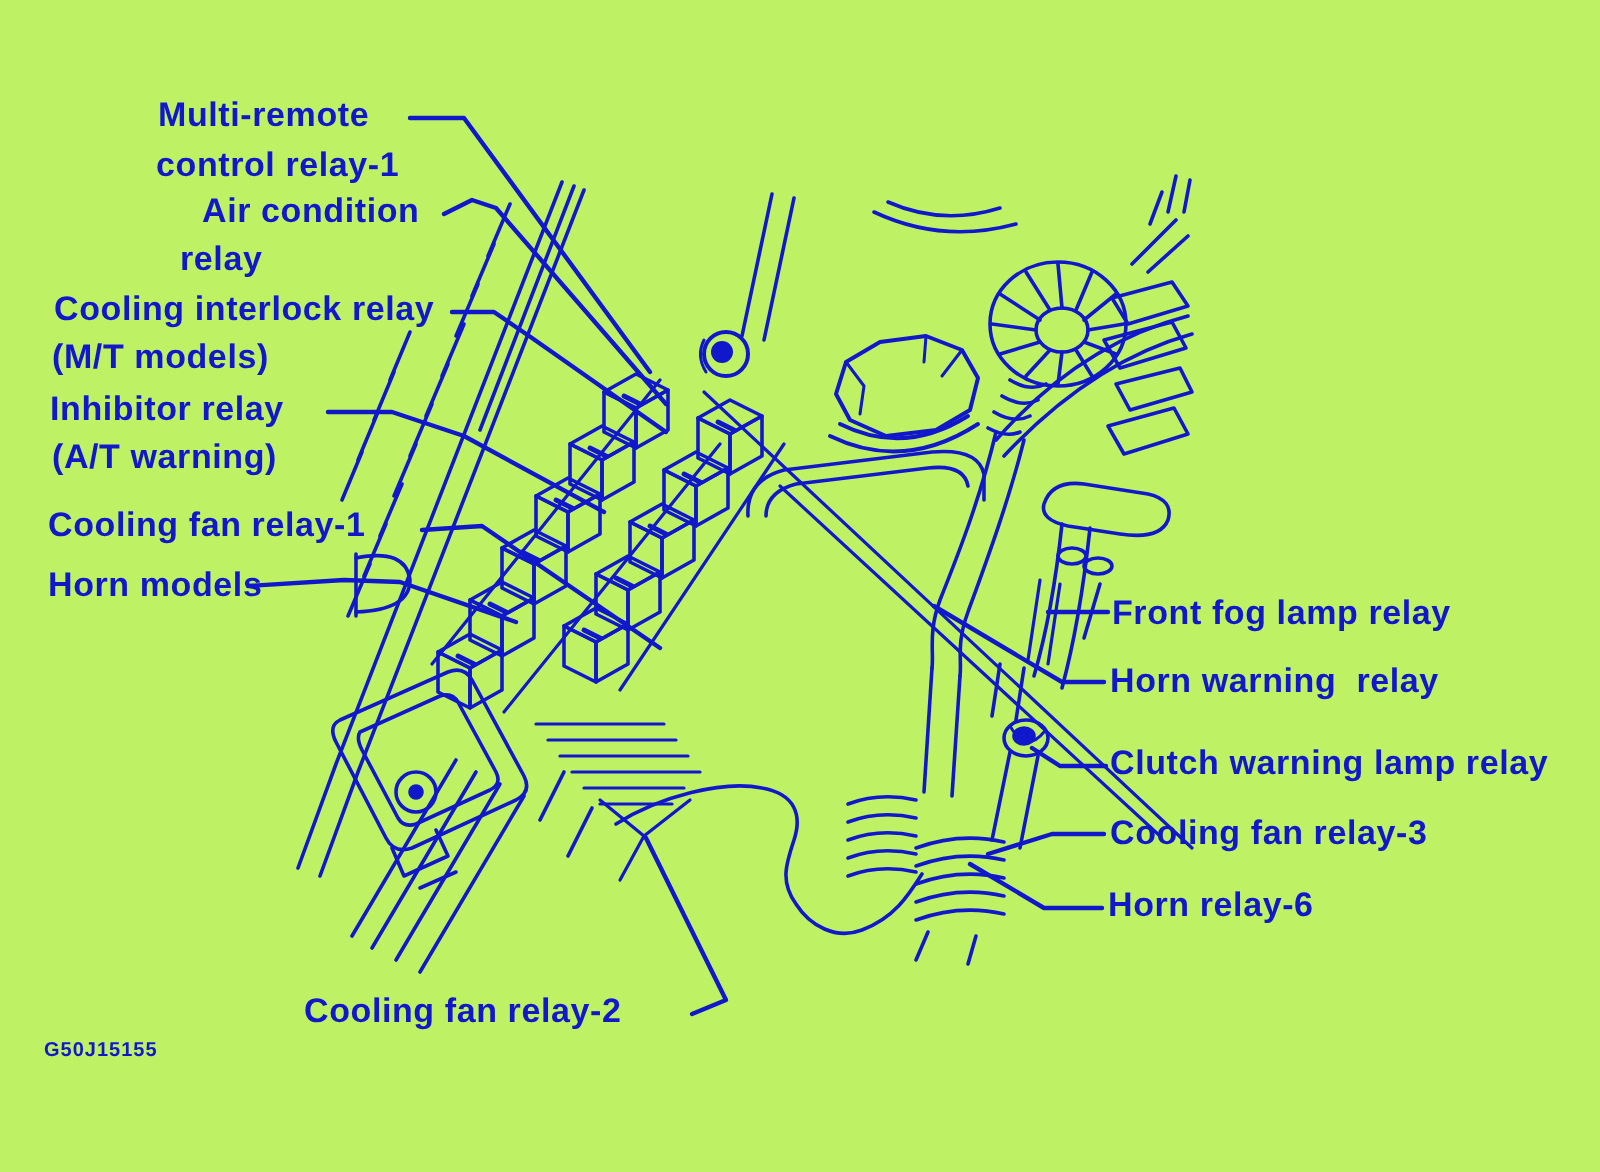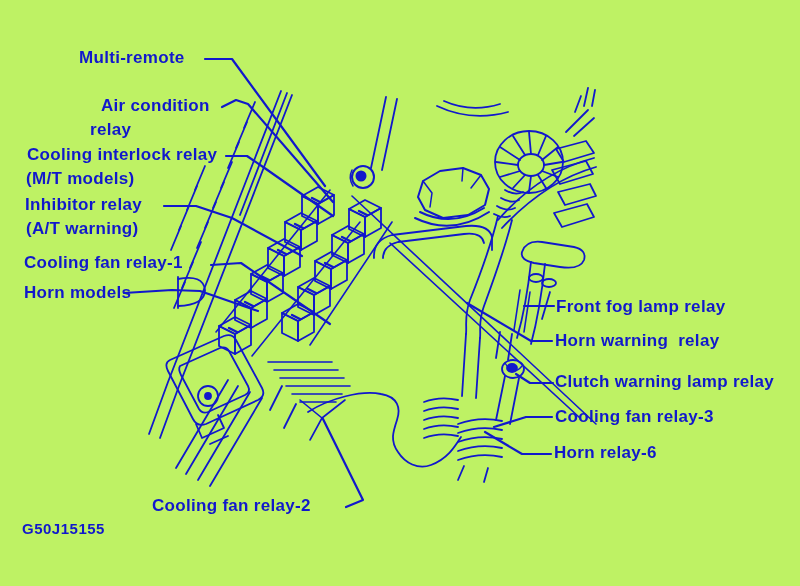--- a/index.html
+++ b/index.html
@@ -1,21 +1,21 @@
 <!DOCTYPE html>
 <html><head>
 <meta charset="utf-8">
 <style>
   html,body{margin:0;padding:0;background:#ffffff;}
   .stage{position:relative;width:800px;height:586px;background:#bef264;overflow:hidden;
          font-family:"Liberation Sans",sans-serif;}
   .art{position:absolute;left:0;top:0;}
   .label{position:absolute;font-weight:bold;font-size:17px;line-height:1.05;
          color:#1118cc;letter-spacing:0.3px;white-space:pre;}
-  .figcode{position:absolute;font-weight:bold;font-size:15px;color:#1118cc;letter-spacing:0.5px;}
+  .figcode{position:absolute;font-weight:bold;font-size:10px;color:#1118cc;letter-spacing:0.5px;}
 </style>
 </head>
 <body>
 
 <div class="stage">
 
   <svg class="art" width="800" height="586" viewBox="0 0 800 586" stroke="#1118cc" fill="none" stroke-width="2" stroke-linecap="round" stroke-linejoin="round">
 
     <defs>
       <g id="relay-cube">
@@ -198,20 +198,21 @@
       <path d="M 542,319 L 550,292" stroke-width="1.8"></path>
       <path d="M 552,341 L 531,341 L 467,303"></path>
       <path d="M 553,383 L 530,383 L 516,374"></path>
       <path d="M 552,417 L 526,417 L 494,427"></path>
       <path d="M 551,454 L 522,454 L 485,432"></path>
       <path d="M 346,507 L 363,500 L 323,419"></path>
     </g>
   </svg>
 
   <div class="label" style="left:79px;top:49px">Multi-remote</div>
+  <div class="label" style="left:78px;top:74px">control relay-1</div>
   <div class="label" style="left:101px;top:97px">Air condition</div>
   <div class="label" style="left:90px;top:121px">relay</div>
   <div class="label" style="left:27px;top:146px">Cooling interlock relay</div>
   <div class="label" style="left:26px;top:170px">(M/T models)</div>
   <div class="label" style="left:25px;top:196px">Inhibitor relay</div>
   <div class="label" style="left:26px;top:220px">(A/T warning)</div>
   <div class="label" style="left:24px;top:254px">Cooling fan relay-1</div>
   <div class="label" style="left:24px;top:284px">Horn models</div>
   <div class="label" style="left:556px;top:298px">Front fog lamp relay</div>
   <div class="label" style="left:555px;top:332px">Horn warning  relay</div>

